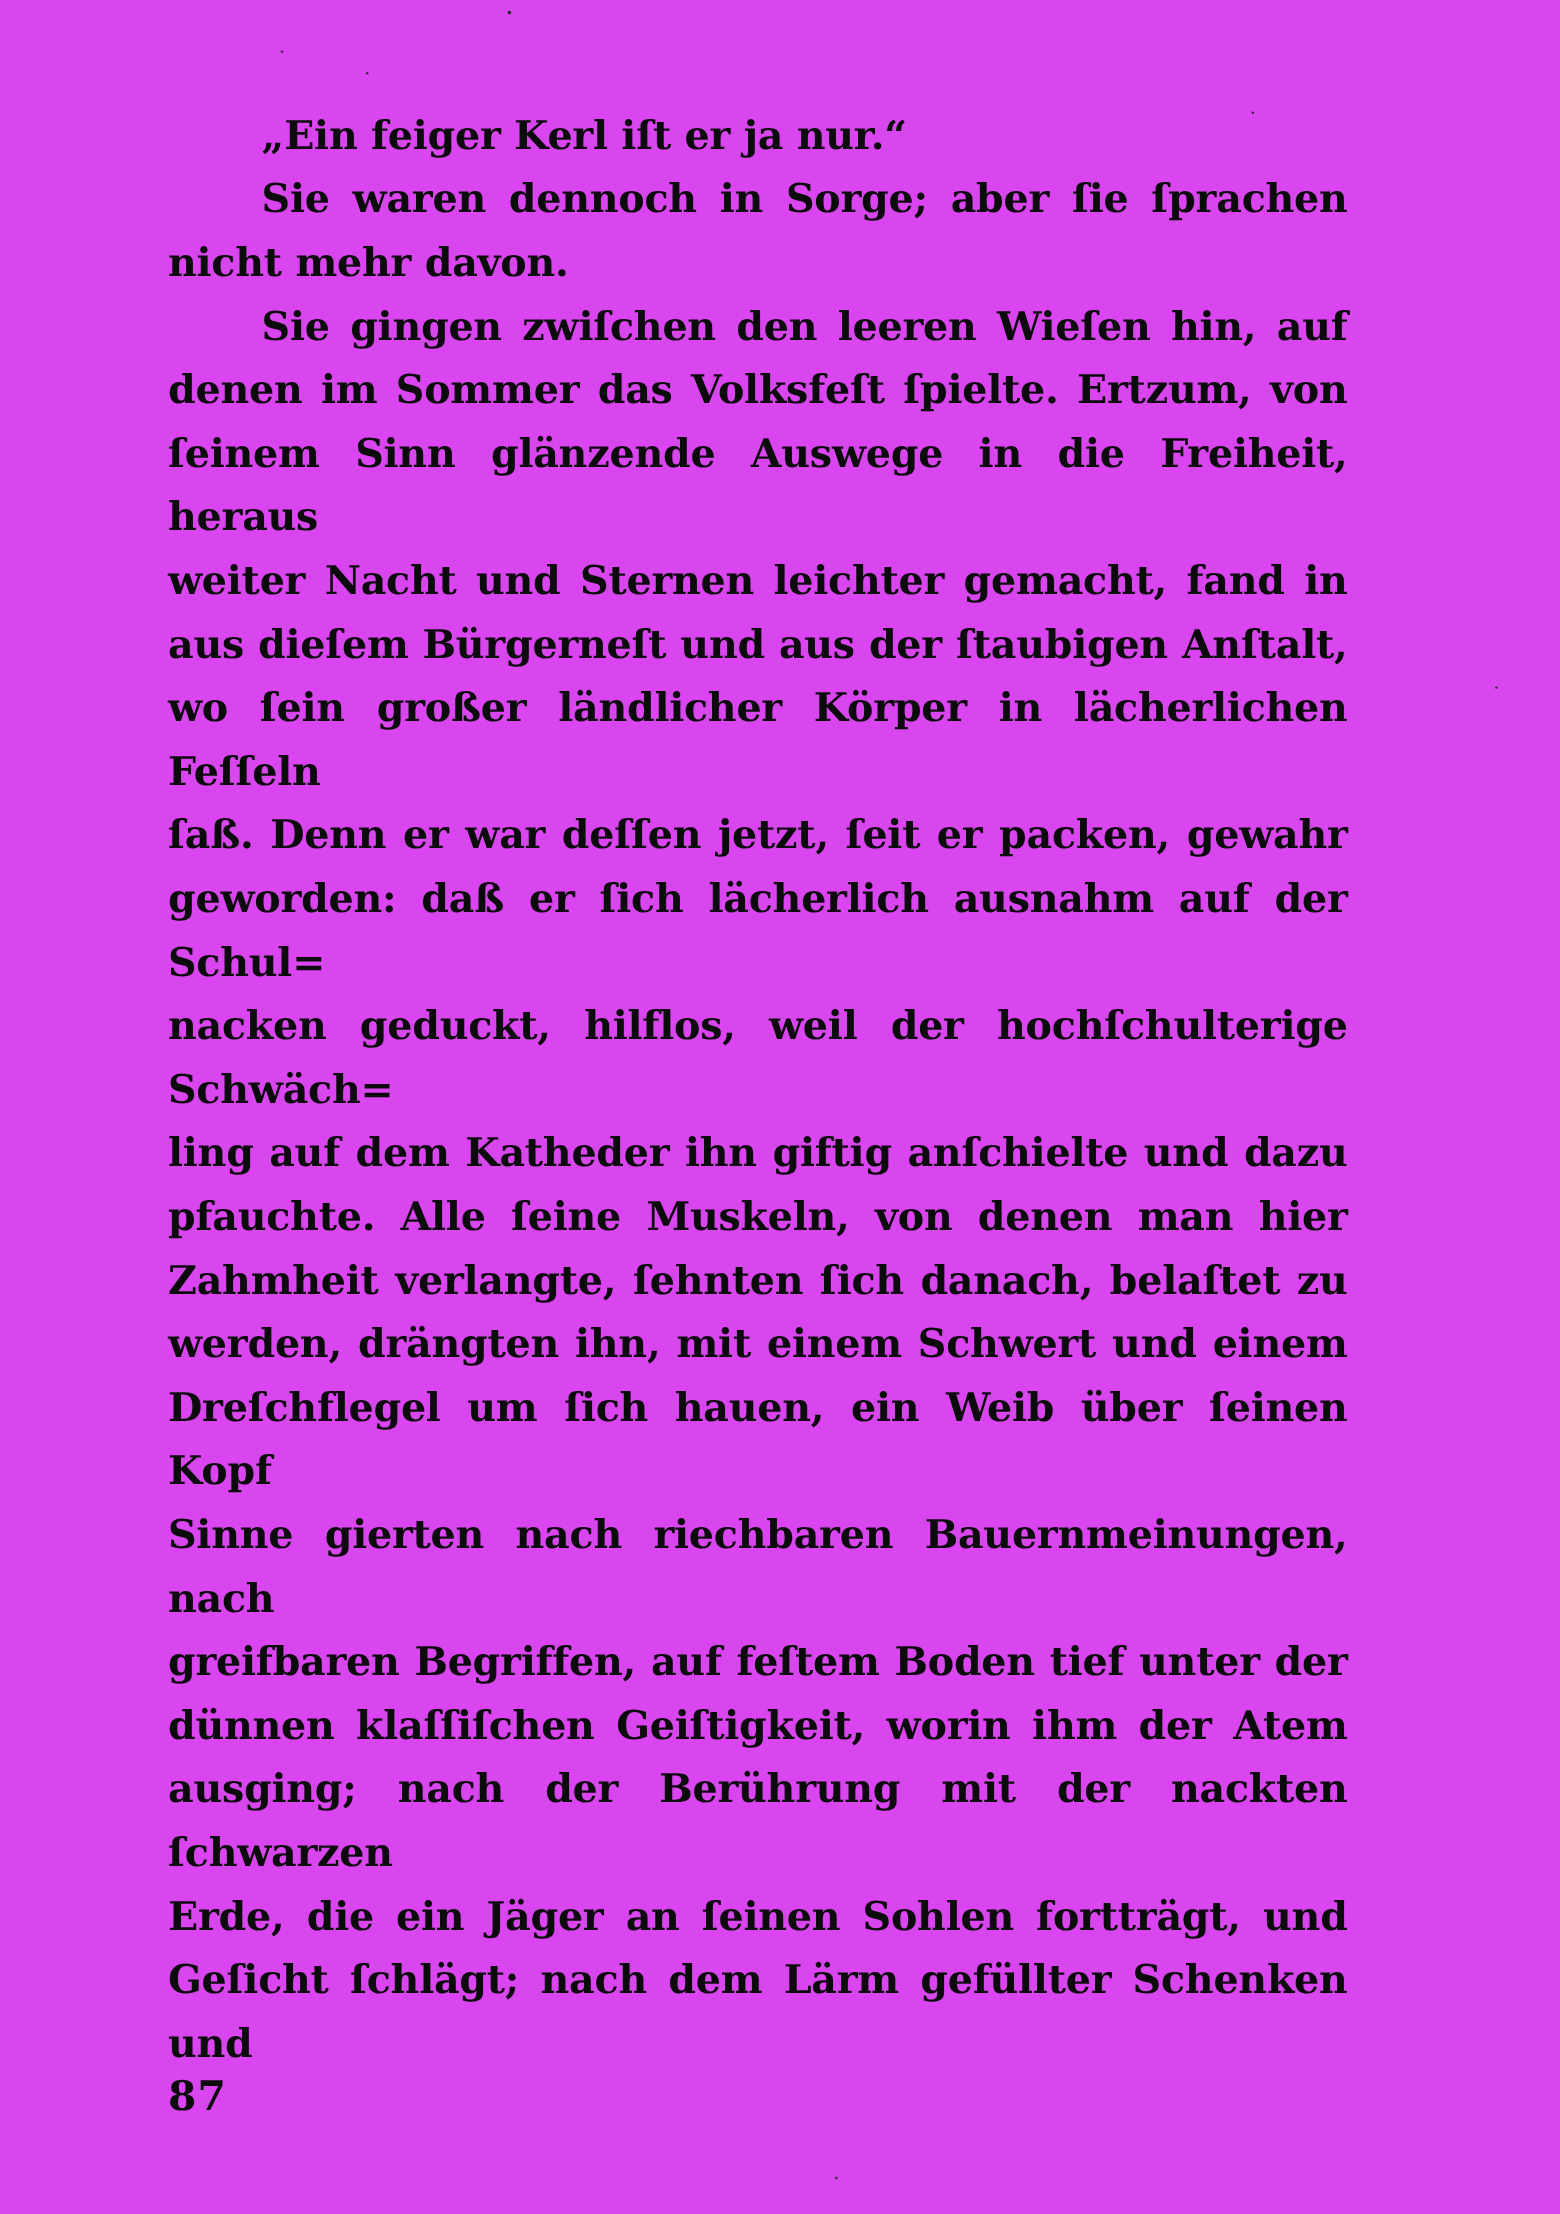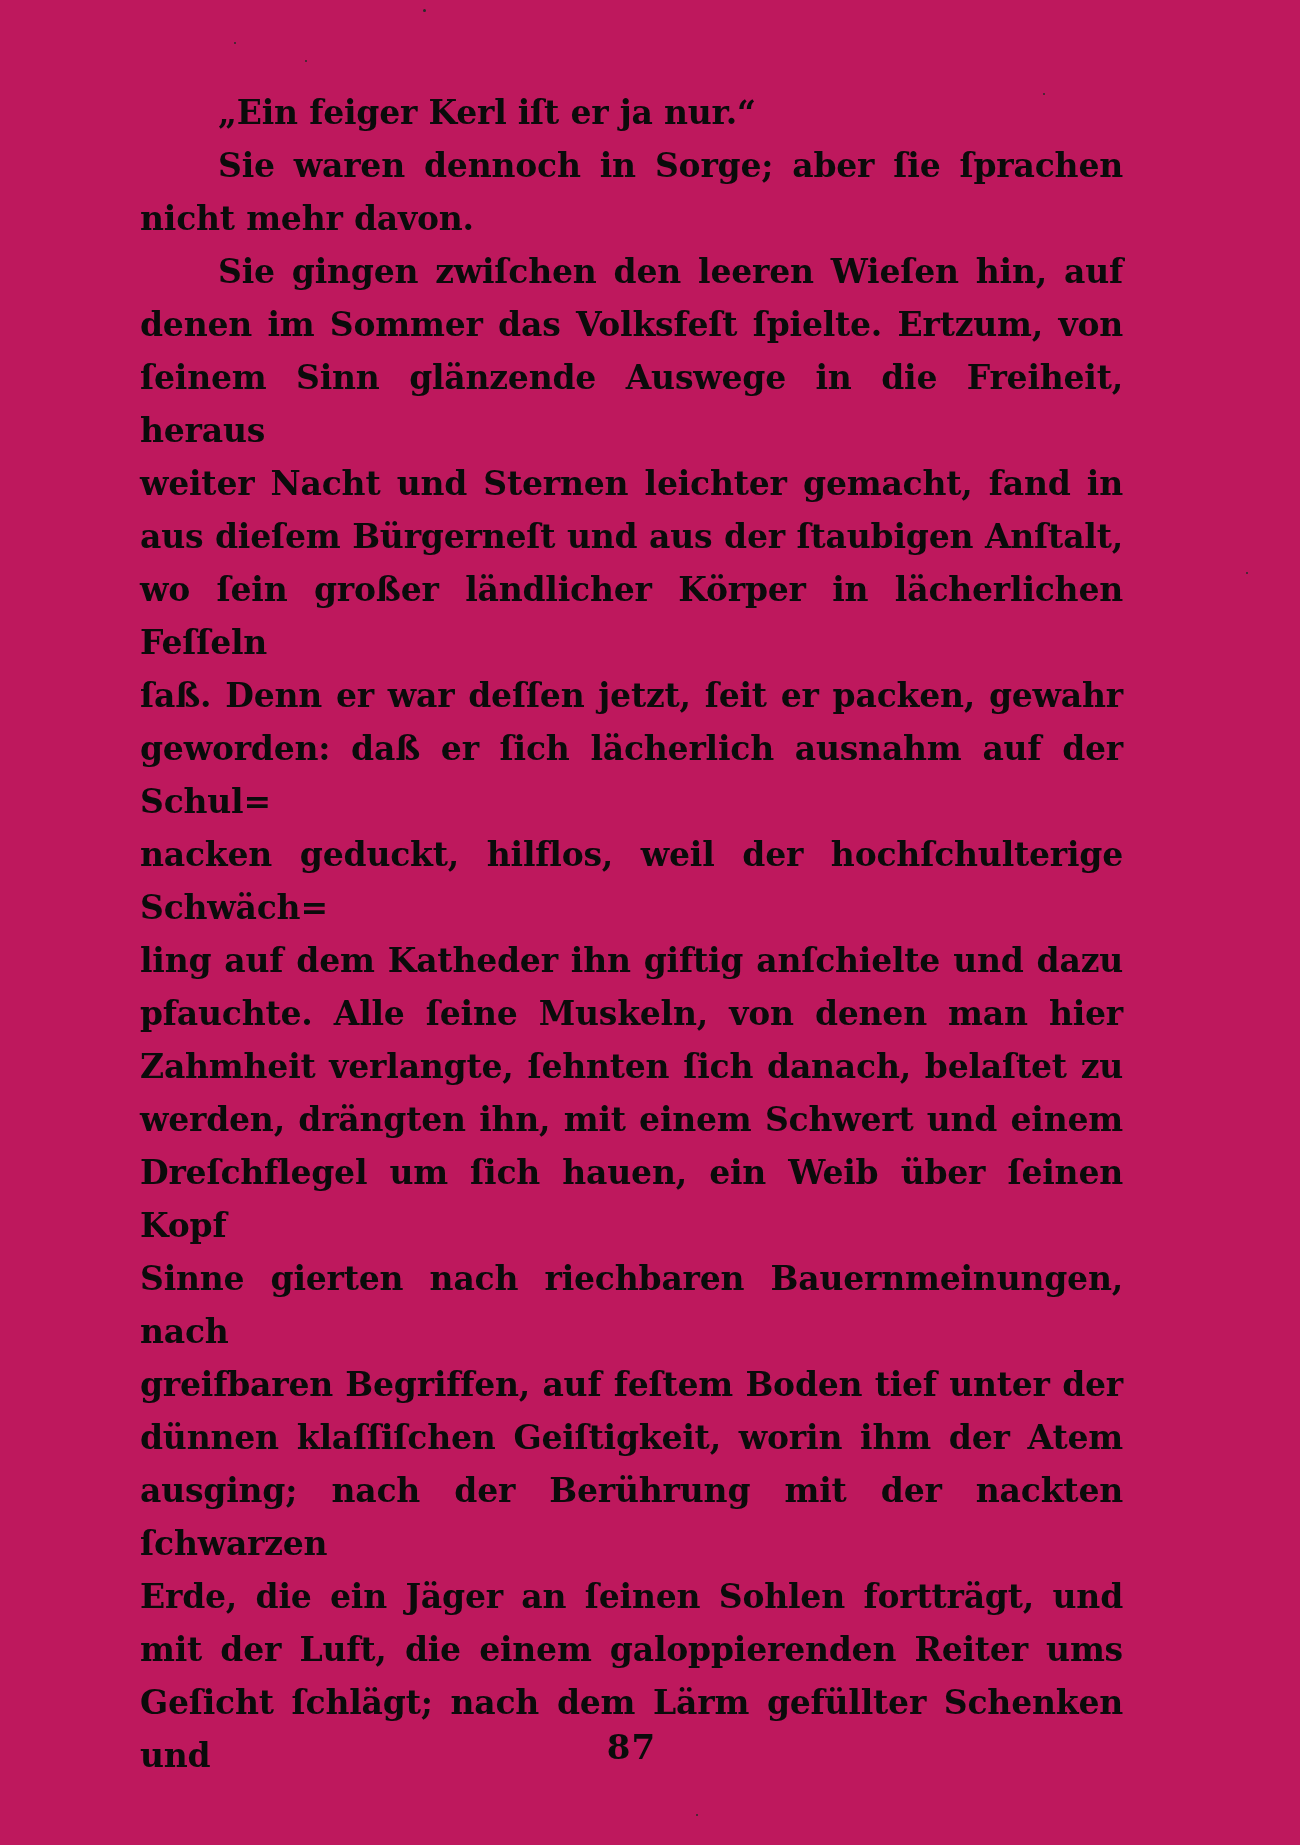--- a/index.html
+++ b/index.html
@@ -4,21 +4,21 @@
 <style>
   html, body {
     margin: 0;
     padding: 0;
     background: #e8e8e8;
   }
   .page {
     position: relative;
     width: 1300px;
     height: 1845px;
-    background: #be185d;
+    background: #d946ef;
     overflow: hidden;
     font-family: "DejaVu Serif", serif;
     color: #0b0b0b;
   }
   .text-block {
     position: absolute;
     left: 140px;
     top: 86px;
     width: 983px;
     font-size: 33px;
@@ -35,21 +35,20 @@
     text-align-last: justify;
   }
   .line.indent {
     text-indent: 78px;
   }
   .page-number {
     position: absolute;
     left: 140px;
     top: 1727px;
     width: 983px;
-    text-align: center;
     font-size: 34px;
     font-weight: 700;
     letter-spacing: 1px;
   }
   .speck {
     position: absolute;
     background: #2a2a2a;
     border-radius: 50%;
   }
 </style>
@@ -79,21 +78,20 @@
         <div class="line j">ling auf dem Katheder ihn giftig anſchielte und dazu</div>
         <div class="line j">pfauchte. Alle ſeine Muskeln, von denen man hier</div>
         <div class="line j">Zahmheit verlangte, ſehnten ſich danach, belaſtet zu</div>
         <div class="line j">werden, drängten ihn, mit einem Schwert und einem</div>
         <div class="line j">Dreſchflegel um ſich hauen, ein Weib über ſeinen Kopf</div>
         <div class="line j">Sinne gierten nach riechbaren Bauernmeinungen, nach</div>
         <div class="line j">greifbaren Begriffen, auf feſtem Boden tief unter der</div>
         <div class="line j">dünnen klaſſiſchen Geiſtigkeit, worin ihm der Atem</div>
         <div class="line j">ausging; nach der Berührung mit der nackten ſchwarzen</div>
         <div class="line j">Erde, die ein Jäger an ſeinen Sohlen fortträgt, und</div>
-        <div class="line j">mit der Luft, die einem galoppierenden Reiter ums</div>
         <div class="line j">Geſicht ſchlägt; nach dem Lärm gefüllter Schenken und</div>
       </div>
     </main>
 
   <div class="page-number">87</div>
 
   <div class="speck" style="left:423px; top:9px;  width:3px; height:3px;"></div>
   <div class="speck" style="left:234px; top:42px; width:2px; height:2px;"></div>
   <div class="speck" style="left:305px; top:60px; width:2px; height:2px;"></div>
   <div class="speck" style="left:1043px;top:93px; width:2px; height:2px;"></div>

